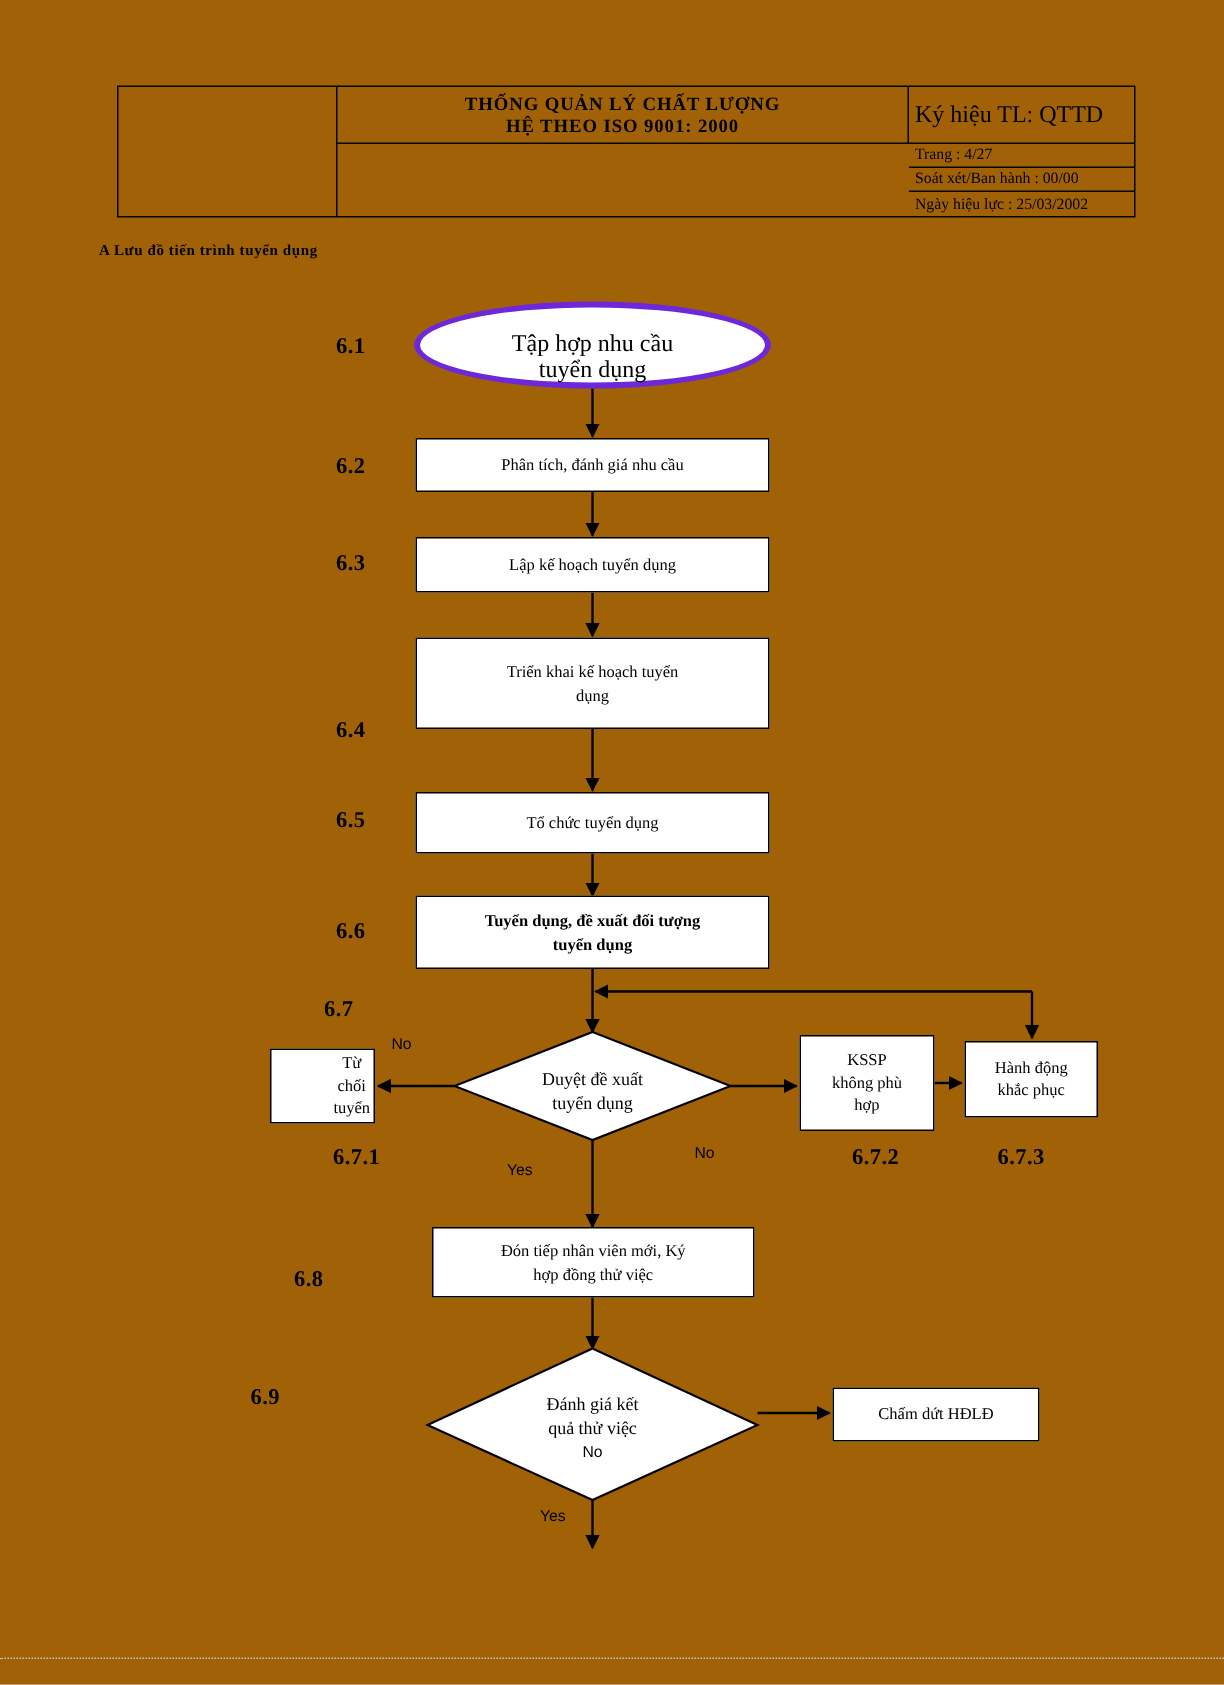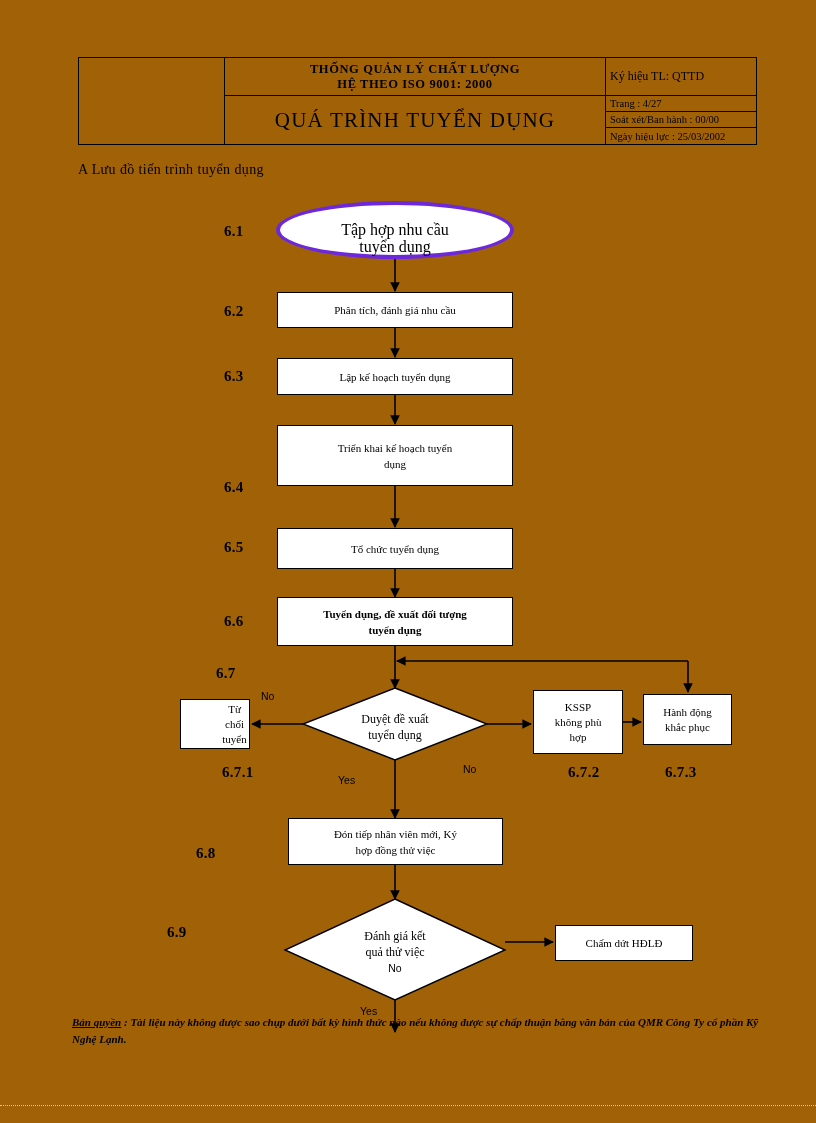--- a/index.html
+++ b/index.html
@@ -74,21 +74,21 @@
     letter-spacing: 1.2px;
     white-space: nowrap;
   }
   #hdr-code {
     left: 527px; top: 0;
     width: 150px;
     height: 38px;
     border-bottom: 1px solid #000;
     justify-content: flex-start;
     padding-left: 4px;
-    font-size: 12px;
+    font-size: 16px;
   }
   #hdr-page {
     left: 527px; top: 38px;
     width: 150px;
     height: 16px;
     border-bottom: 1px solid #000;
     justify-content: flex-start;
     padding-left: 4px;
     font-size: 10.5px;
   }
@@ -106,25 +106,26 @@
     width: 150px;
     height: 16px;
     justify-content: flex-start;
     padding-left: 4px;
     font-size: 10.5px;
   }
 
   
   #section-heading {
     position: absolute;
-    left: 78px;
+    left: 66px;
     top: 162px;
-    font-size: 14px;
+    font-size: 10px;
     letter-spacing: 0.4px;
     white-space: nowrap;
+    font-weight: bold;
   }
 
   
   #flow {
     position: absolute;
     left: 0; top: 0;
     width: 816px;
     height: 1123px;
     pointer-events: none;
   }
@@ -211,21 +212,20 @@
 
     <div class="hdr-cell" id="hdr-logo-cell">
       <span></span>
     </div>
 
     <div class="hdr-cell" id="hdr-title-top">
       <div class="line">THỐNG QUẢN LÝ CHẤT LƯỢNG</div>
       <div class="line">HỆ  THEO ISO 9001: 2000</div>
     </div>
 
-    <div class="hdr-cell" id="hdr-title-main">QUÁ TRÌNH TUYỂN DỤNG</div>
 
     <div class="hdr-cell" id="hdr-code">Ký hiệu TL: QTTD</div>
     <div class="hdr-cell" id="hdr-page">Trang : 4/27</div>
     <div class="hdr-cell" id="hdr-rev">Soát xét/Ban hành : 00/00</div>
     <div class="hdr-cell" id="hdr-date">Ngày hiệu  lực : 25/03/2002</div>
   </div>
 
   <div id="section-heading">A Lưu đồ tiến trình tuyển dụng</div>
 
   <svg id="flow" viewBox="0 0 816 1123" width="816" height="1123" xmlns="http://www.w3.org/2000/svg">
@@ -356,19 +356,16 @@
     <div style="font-size:10.5px; font-family:'Liberation Sans', sans-serif;">No</div>
   </div>
 
   <div class="node" style="left:555px; top:925px; width:138px; height:36px;">Chấm dứt HĐLĐ</div>
 
   <div class="edge-label" style="left:261px; top:690px;">No</div>
   <div class="edge-label" style="left:338px; top:774px;">Yes</div>
   <div class="edge-label" style="left:463px; top:763px;">No</div>
   <div class="edge-label" style="left:360px; top:1005px;">Yes</div>
 
-  <div id="footer">
-    <span id="footer-label">Bản quyền</span><span> : Tài liệu này không được sao chụp dưới bất kỳ hình thức nào nếu không được sự chấp thuận bằng văn bản của QMR  Công Ty cổ phần Kỹ Nghệ Lạnh.</span>
-  </div>
 
   <div id="bottom-rule"></div>
 
 </div>
 
 </body></html>

